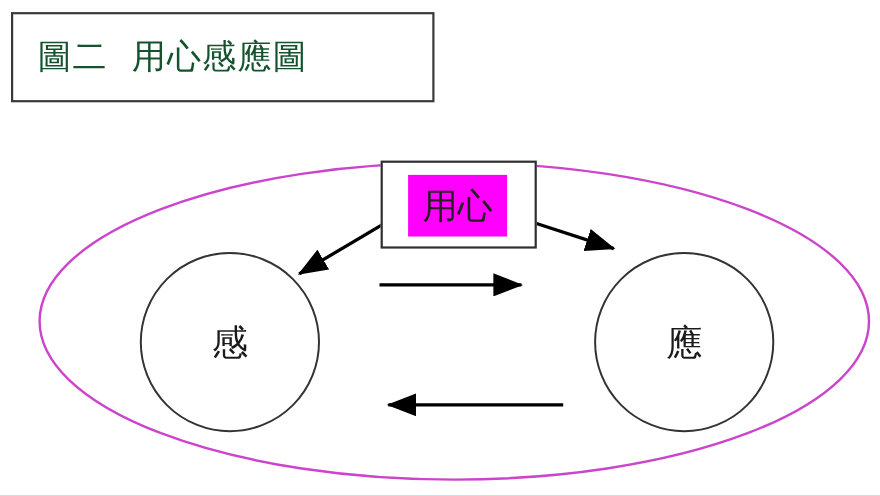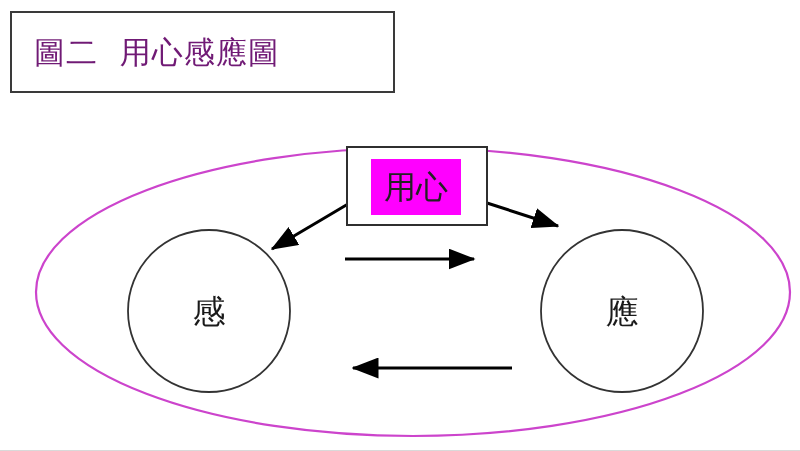--- a/index.html
+++ b/index.html
@@ -32,21 +32,21 @@
     background: #ffffff;
   }
   #title-text {
     position: absolute;
     left: 22px;
     top: 50%;
     transform: translateY(-50%);
     font-family: "DejaVu Serif", "Liberation Serif", serif;
     font-size: 31px;
     line-height: 1.1;
-    color: #701a75;
+    color: #14532d;
     letter-spacing: 1px;
     white-space: pre;
   }
   
   #stage {
     position: absolute;
     left: 0;
     top: 0;
     width: 800px;
     height: 320px;

